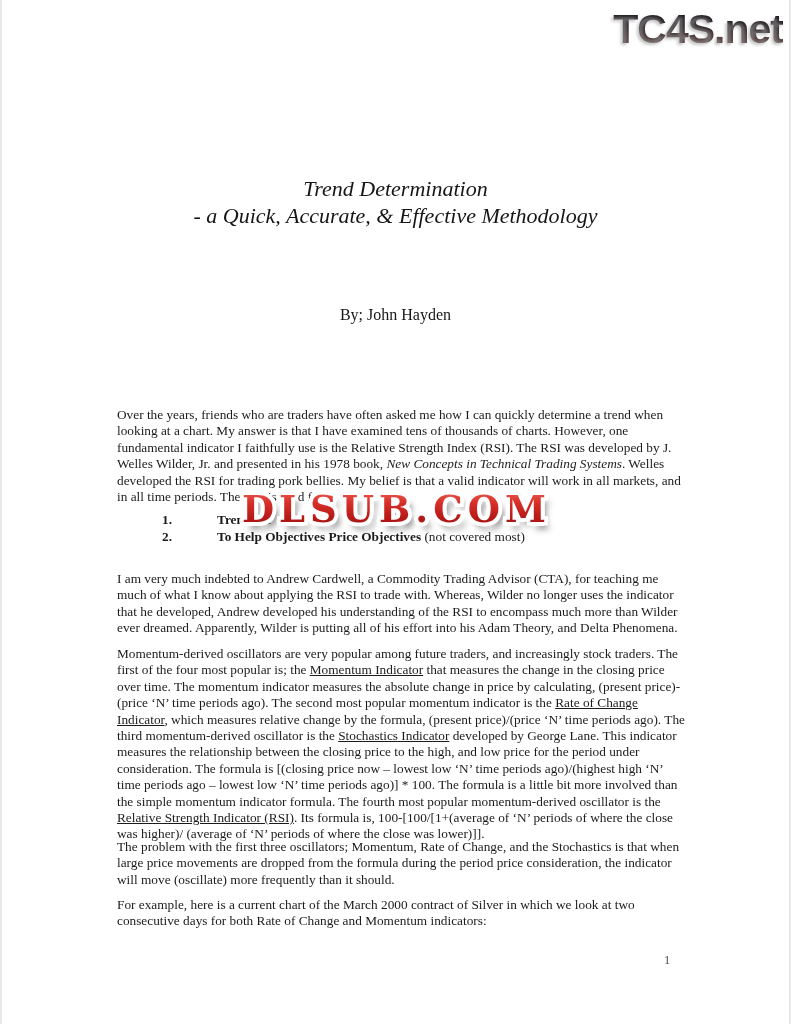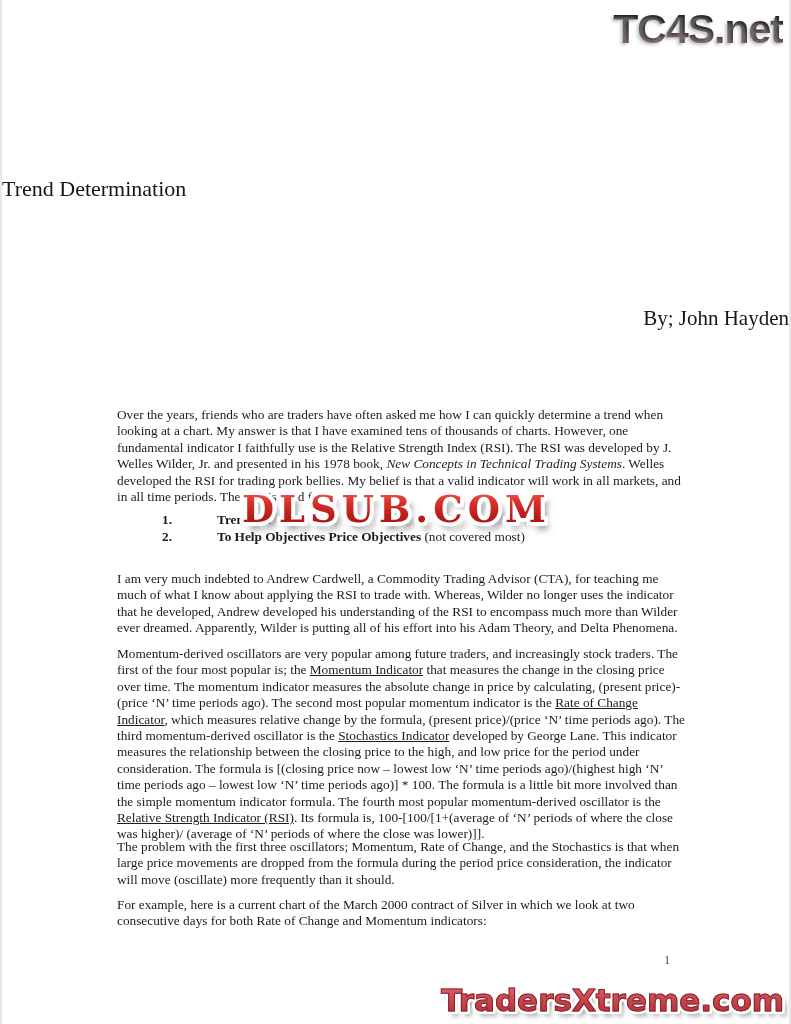--- a/index.html
+++ b/index.html
@@ -28,25 +28,26 @@
     .top-logo {
       background:linear-gradient(180deg,#15121a 0%, #2f282c 45%, #5d4745 80%, #96716b 100%);
       -webkit-background-clip:text; background-clip:text;
       color:transparent;
     }
   }
 
   
   .title-block {
     position:absolute; top:176px; left:0; right:0;
-    font-size:22px; line-height:26.5px; color:#161616;
+    text-align:center;
+    font-size:22px; line-height:26.5px; color:#161616;font-style:italic;
   }
   .byline {
     position:absolute; top:306px; left:0; right:0;
-    text-align:right; font-size:21px; color:#161616;
+    text-align:center; font-size:16px; color:#161616;
   }
 
   
   .para {
     position:absolute; left:115px; width:570px;
     font-size:13.3px; line-height:16.4px; color:#1b1b1b;
     text-align:left;
   }
   .para-0 { top:407px; }
   .para-1 { top:571px; }
@@ -124,20 +125,21 @@
 </style>
 </head>
 <body>
 
 <div class="page">
 
   <div class="top-logo">TC4S.net</div>
 
   <div class="title-block">
     <div>Trend Determination</div>
+    <div>- a Quick, Accurate, &amp; Effective Methodology</div>
   </div>
 
   <div class="byline">By; John Hayden</div>
 
   <div id="paragraphs">
       <p class="para para-0"><span class="run-normal">Over the years, friends who are traders have often asked me how I can quickly determine a trend when looking at a chart. My answer is that I have examined tens of thousands of charts. However, one fundamental indicator I faithfully use is the Relative Strength Index (RSI). The RSI was developed by J. Welles Wilder, Jr. and presented in his 1978 book, </span><span class="run-italic">New Concepts in Technical Trading Systems</span><span class="run-normal">. Welles developed the RSI for trading pork bellies. My belief is that a valid indicator will work in all markets, and in all time periods.  The RSI is used for:</span></p>
       <p class="para para-1"><span class="run-normal">I am very much indebted to Andrew Cardwell, a Commodity Trading Advisor (CTA), for teaching me much of what I know about applying the RSI to trade with. Whereas, Wilder no longer uses the indicator that he developed, Andrew developed his understanding of the RSI to encompass much more than Wilder ever dreamed. Apparently, Wilder is putting all of his effort into his Adam Theory, and Delta Phenomena.</span></p>
       <p class="para para-2"><span class="run-normal">Momentum-derived oscillators are very popular among future traders, and increasingly stock traders. The first of the four most popular is; the </span><span class="run-underline">Momentum Indicator</span><span class="run-normal"> that measures the change in the closing price over time. The momentum indicator measures the absolute change in price by calculating,  (present price)-(price ‘N’ time periods ago). The second most popular momentum indicator is the </span><span class="run-underline">Rate of Change Indicator</span><span class="run-normal">, which measures relative change by the formula, (present price)/(price ‘N’ time periods ago). The third momentum-derived oscillator is the </span><span class="run-underline">Stochastics Indicator</span><span class="run-normal"> developed by George Lane. This indicator measures the relationship between the closing price to the high, and low price for the period under consideration. The formula is [(closing price now – lowest low ‘N’ time periods ago)/(highest high ‘N’ time periods ago – lowest low ‘N’ time periods ago)] * 100. The formula is a little bit more involved than the simple momentum indicator formula. The fourth most popular momentum-derived oscillator is the </span><span class="run-underline">Relative Strength Indicator (RSI)</span><span class="run-normal">. Its formula is, 100-[100/[1+(average of ‘N’ periods of where the close was higher)/ (average of ‘N’ periods of where the close was lower)]].</span></p>
       <p class="para para-3"><span class="run-normal">The problem with the first three oscillators; Momentum, Rate of Change, and the Stochastics is that when large price movements are dropped from the formula during the period price consideration, the indicator will move (oscillate) more frequently than it should.</span></p>
       <p class="para para-4"><span class="run-normal">For example, here is a current chart of the March 2000 contract of Silver in which we look at two consecutive days for both Rate of Change and Momentum indicators:</span></p>
@@ -154,18 +156,14 @@
       </div>
     </div>
 
   <div class="watermark">
     <span class="layer outline">DLSUB.COM</span>
     <span class="layer fill">DLSUB.COM</span>
   </div>
 
   <div class="page-number">1</div>
 
-  <div class="bottom-logo">
-    <span class="layer outline">TradersXtreme.com</span>
-    <span class="layer fill">TradersXtreme.com</span>
-  </div>
 
 </div>
 
 </body></html>

